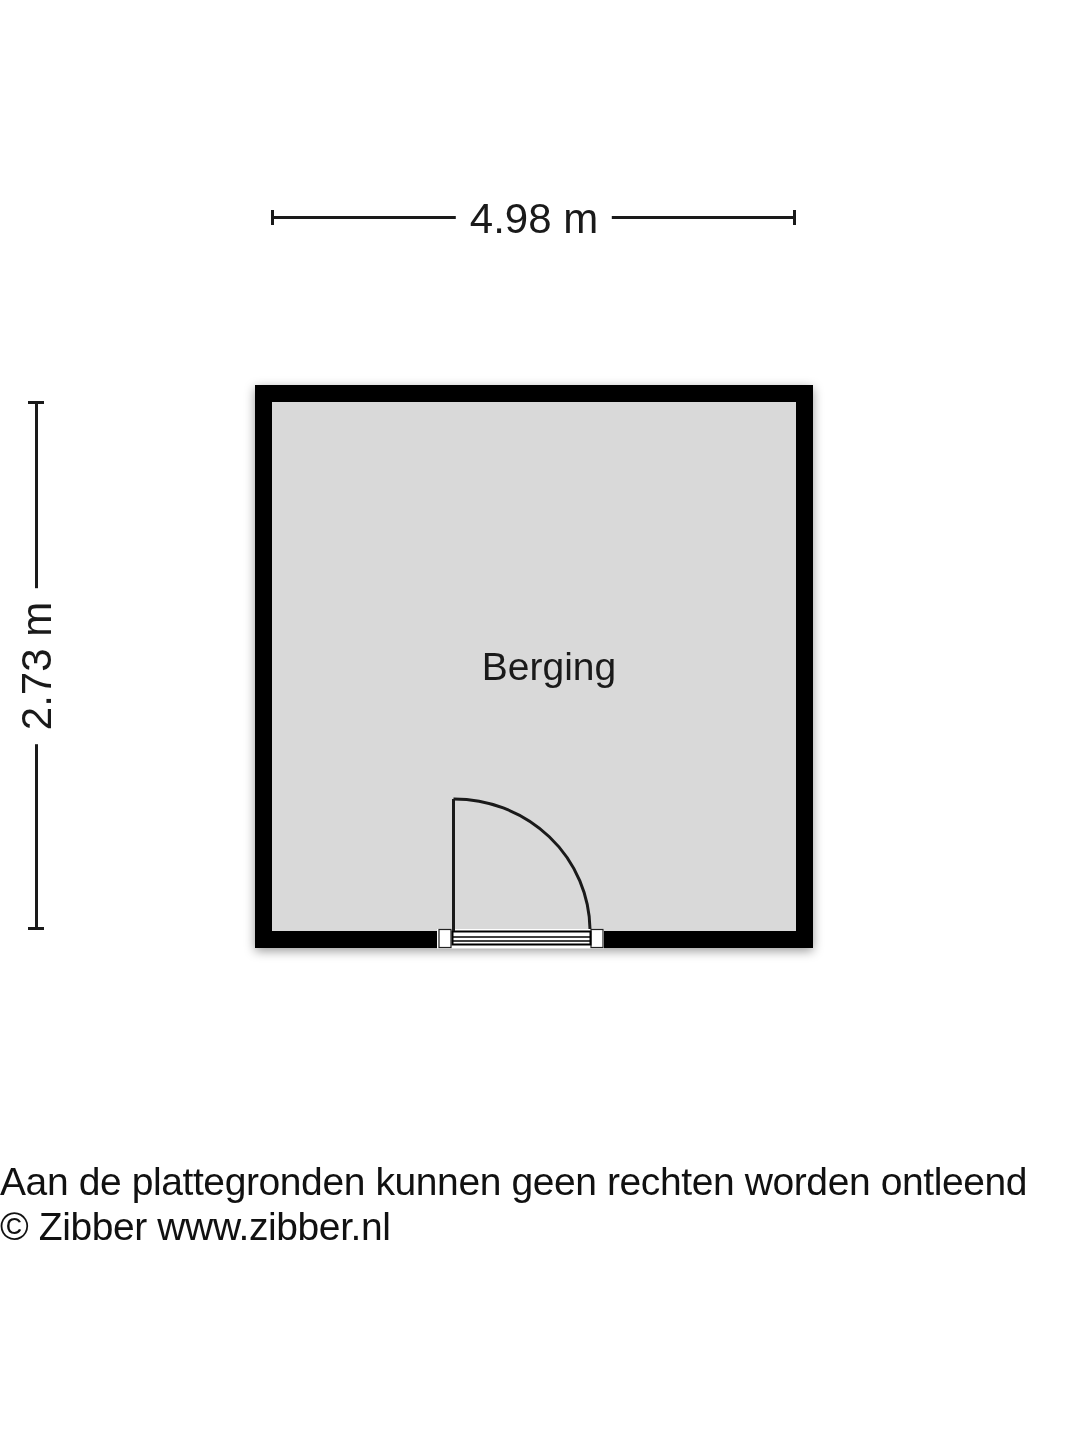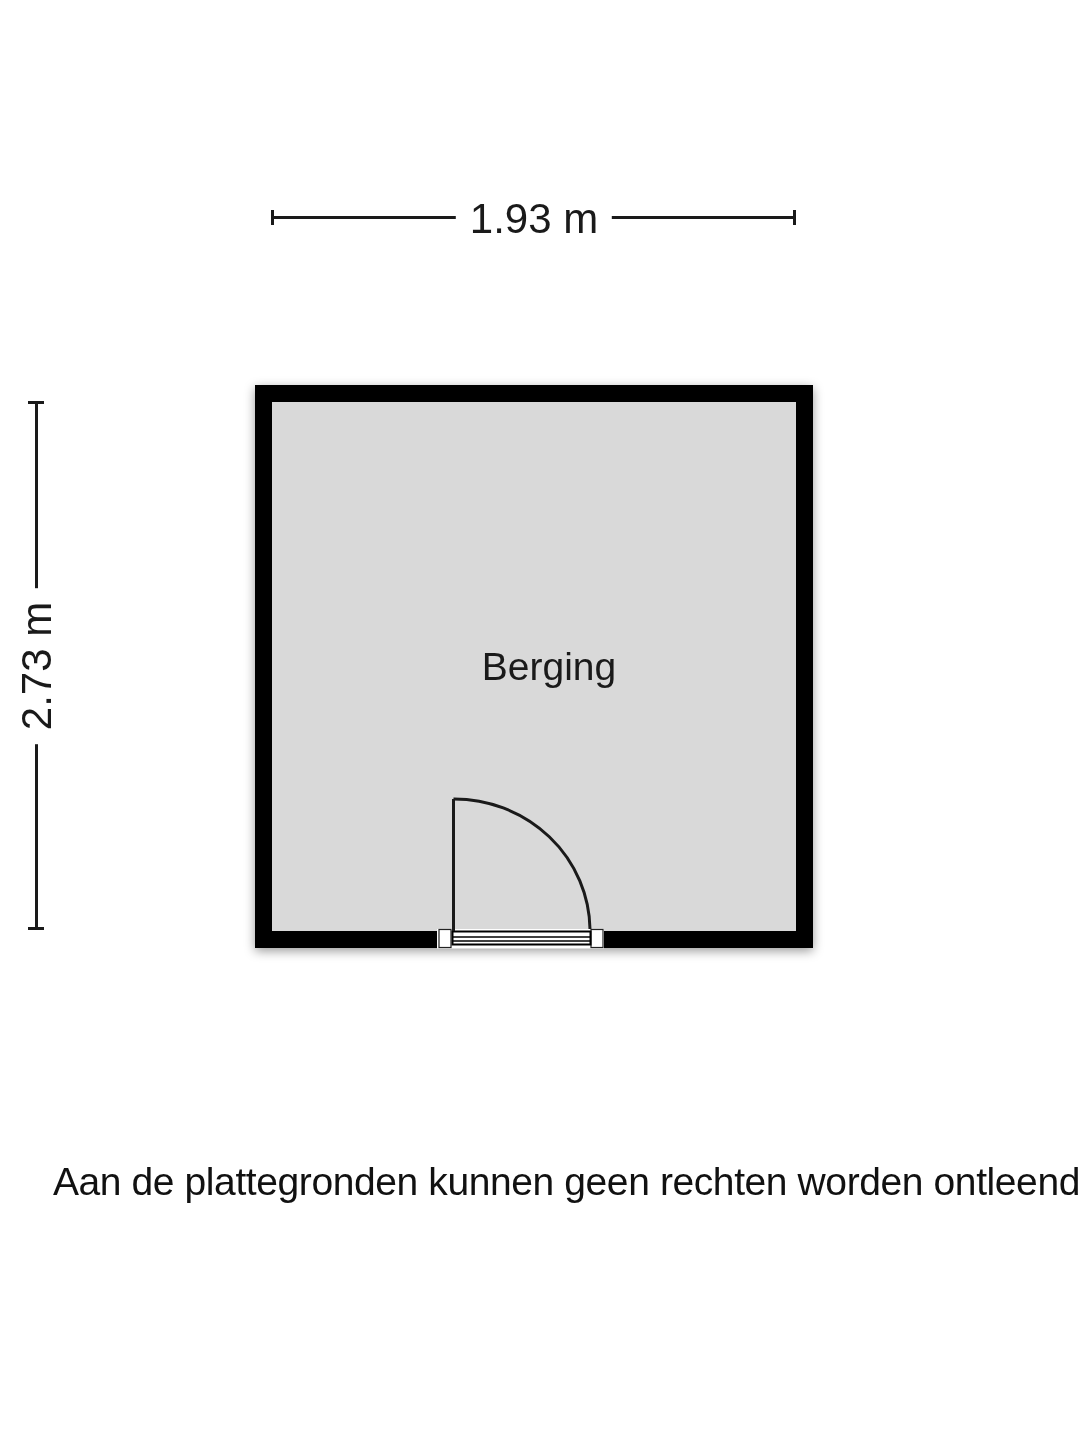--- a/index.html
+++ b/index.html
@@ -49,37 +49,37 @@
     left: 549px; top: 667px;
     transform: translate(-50%, -50%);
     font-size: 39px;
     white-space: nowrap;
   }
   #door-svg { position: absolute; left: 420px; top: 790px; width: 200px; height: 170px; }
 
   #footer {
     position: absolute;
     left: 0; right: 0; top: 1159px;
-    text-align: right;
+    text-align: left;
     font-size: 39px;
     line-height: 45px;
     letter-spacing: -0.4px;
     color: #111111;
   }
 </style>
 </head>
 <body>
 
 <div class="page">
 
   <div>
     <div class="dimline" id="top-dim-line"></div>
     <div class="tick" id="top-tick-left"></div>
     <div class="tick" id="top-tick-right"></div>
-    <div class="dim-label" id="top-dim-label">1.93 m</div>
+    <div class="dim-label" id="top-dim-label">4.98 m</div>
   </div>
 
   <div>
     <div class="dimline" id="left-dim-line"></div>
     <div class="tick" id="left-tick-top"></div>
     <div class="tick" id="left-tick-bottom"></div>
     <div class="dim-label" id="left-dim-label">2.73 m</div>
   </div>
 
   <div id="room">
@@ -94,15 +94,16 @@
     <rect x="171" y="139.5" width="12" height="18" fill="#ffffff" stroke="#222222" stroke-width="1.2"></rect>
     <rect x="32.5" y="141.5" width="138" height="13" fill="#ffffff" stroke="#000000" stroke-width="2"></rect>
     <line x1="32.5" y1="147" x2="170.5" y2="147" stroke="#000000" stroke-width="1.3"></line>
     <line x1="32.5" y1="151" x2="170.5" y2="151" stroke="#000000" stroke-width="1.3"></line>
     <line x1="33.5" y1="9" x2="33.5" y2="141" stroke="#1a1a1a" stroke-width="3"></line>
     <path d="M 33.5 9 A 136 132 0 0 1 170 139" fill="none" stroke="#1a1a1a" stroke-width="3"></path>
   </svg>
 
   <div id="footer">
     <div>Aan de plattegronden kunnen geen rechten worden ontleend</div>
+    <div>© Zibber www.zibber.nl</div>
   </div>
 
 </div>
 
 </body></html>

